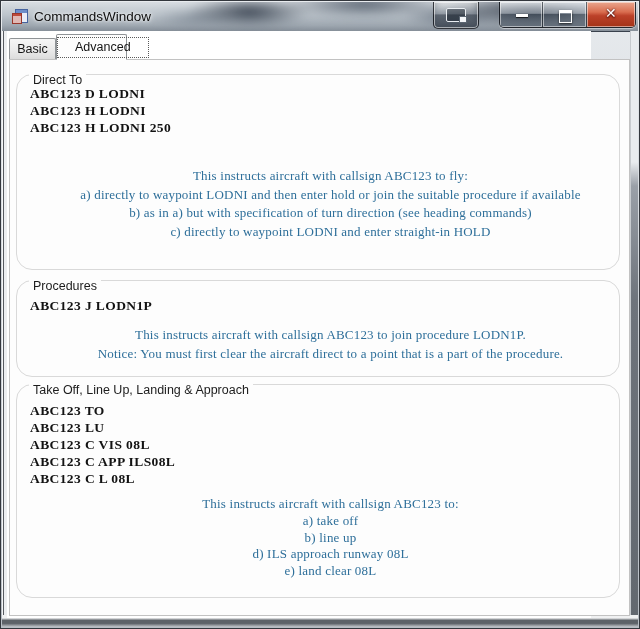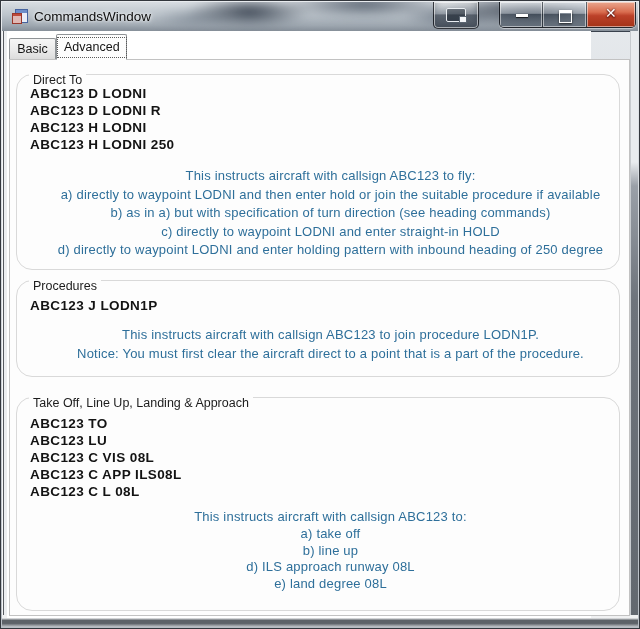--- a/index.html
+++ b/index.html
@@ -73,36 +73,36 @@
 
   
   .tab{position:absolute;box-sizing:border-box;text-align:center;cursor:pointer;
       font-size:12.5px;color:#141414;}
   .tab.basic{left:2px;top:7px;width:47px;height:21px;line-height:20px;
       border:1px solid #8f9396;border-bottom:none;border-radius:2px 2px 0 0;
       background:linear-gradient(180deg,#f6f6f6,#e9e9e9 60%,#dcdcdc);z-index:1;}
   .tab.advanced{left:49px;top:3px;width:71px;height:26px;line-height:25px;
       border:1px solid #8f9396;border-bottom:1px solid #fdfdfd;border-radius:2px 2px 0 0;
       background:#fdfdfd;z-index:3;}
-  .tab.advanced .focus{display:inline-block;border:1px dotted #5a5a5a;padding:1px 6px;line-height:17px;}
+  .tab.advanced .focus{display:inline-block;border:1px dotted #5a5a5a;padding:1px 17px;line-height:17px;}
 
   
   .tabpage{position:absolute;left:2px;top:28px;width:621px;height:557px;
       box-sizing:border-box;border:1px solid #c2c2c2;background:#fdfdfd;z-index:2;}
 
   
   .groupbox{position:absolute;left:6px;width:604px;box-sizing:border-box;
       border:1px solid #d9d9d9;border-radius:16px;overflow:hidden;}
   .gb-label{position:absolute;left:12px;top:-2px;padding:0 4px;background:#fdfdfd;
       font-size:12.5px;color:#1c1c1c;white-space:nowrap;z-index:2;}
   .gb1{top:14px;height:196px;}
   .gb2{top:220px;height:97px;}
-  .gb3{top:337px;height:214px;}
+  .gb3{top:324px;height:214px;}
   .groupbox{overflow:visible;}
-  .gb-clip{position:absolute;inset:0;overflow:hidden;border-radius:4px;}
+  .gb-clip{position:absolute;inset:0;overflow:hidden;border-radius:4px;font-family:Liberation Serif, serif;}
   .commands{position:absolute;left:13px;right:0;white-space:nowrap;
       font-size:13.5px;font-weight:bold;color:#131313;line-height:17px;letter-spacing:.4px;}
   .notes{position:absolute;left:13px;right:-12px;white-space:nowrap;
       font-size:13px;color:#2e6f9a;letter-spacing:.2px;text-align:center;}
   .gb1 .commands{top:10px;}
   .gb1 .notes{top:92px;line-height:18.5px;}
   .gb2 .commands{top:16px;}
   .gb2 .notes{top:45px;line-height:18.5px;}
   .gb3 .commands{top:17px;}
   .gb3 .notes{top:111px;line-height:16.8px;}
@@ -157,30 +157,28 @@
       <span class="focus">Advanced</span>
     </div>
 
     <div class="tabpage">
 
       <div class="groupbox gb1">
         <div class="gb-label">Direct To</div>
         <div class="gb-clip">
           <div class="commands">
               <div class="cmd-line">ABC123 D LODNI</div>
-              <div class="cmd-line">ABC123 D LODNI R</div>
               <div class="cmd-line">ABC123 H LODNI</div>
               <div class="cmd-line">ABC123 H LODNI 250</div>
             </div>
           <div class="notes">
               <div class="note-line">This instructs aircraft with callsign ABC123 to fly:</div>
               <div class="note-line">a) directly to waypoint LODNI and then enter hold or join the suitable procedure if available</div>
               <div class="note-line">b) as in a) but with specification of turn direction (see heading commands)</div>
               <div class="note-line">c) directly to waypoint LODNI and enter straight-in HOLD</div>
-              <div class="note-line">d) directly to waypoint LODNI and enter holding pattern with inbound heading of 250 degree</div>
             </div>
         </div>
       </div>
 
       <div class="groupbox gb2">
         <div class="gb-label">Procedures</div>
         <div class="gb-clip">
           <div class="commands">
               <div class="cmd-line">ABC123 J LODN1P</div>
             </div>
@@ -199,20 +197,20 @@
               <div class="cmd-line">ABC123 LU</div>
               <div class="cmd-line">ABC123 C VIS 08L</div>
               <div class="cmd-line">ABC123 C APP ILS08L</div>
               <div class="cmd-line">ABC123 C L 08L</div>
             </div>
           <div class="notes">
               <div class="note-line">This instructs aircraft with callsign ABC123 to:</div>
               <div class="note-line">a) take off</div>
               <div class="note-line">b) line up</div>
               <div class="note-line">d) ILS approach runway 08L</div>
-              <div class="note-line">e) land degree 08L</div>
+              <div class="note-line">e) land clear 08L</div>
             </div>
         </div>
       </div>
 
     </div>
   </div>
 </div>
 
 </body></html>

